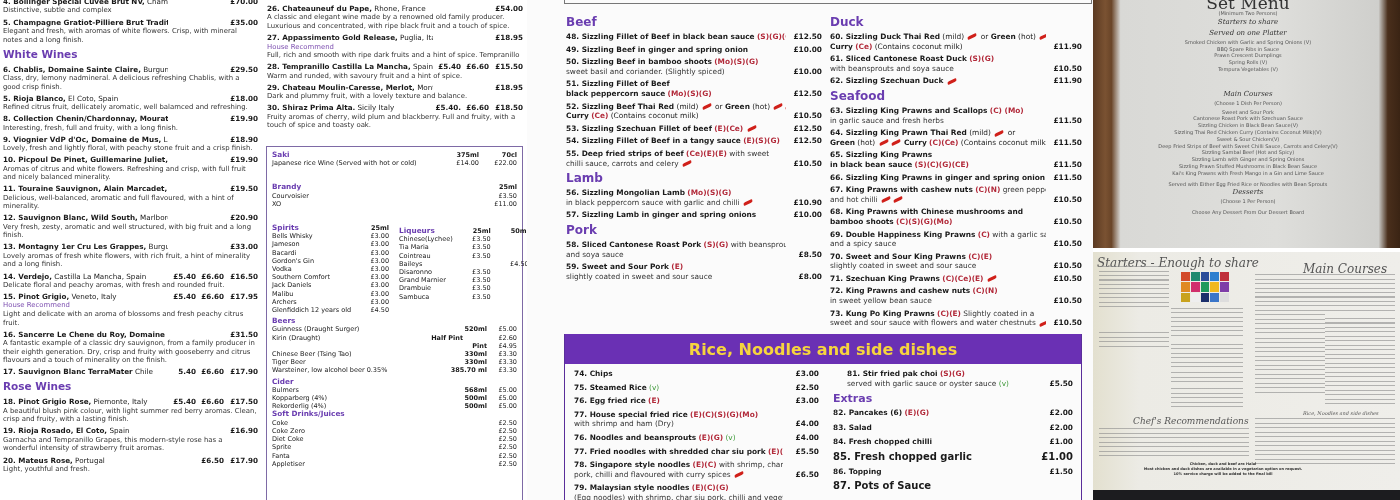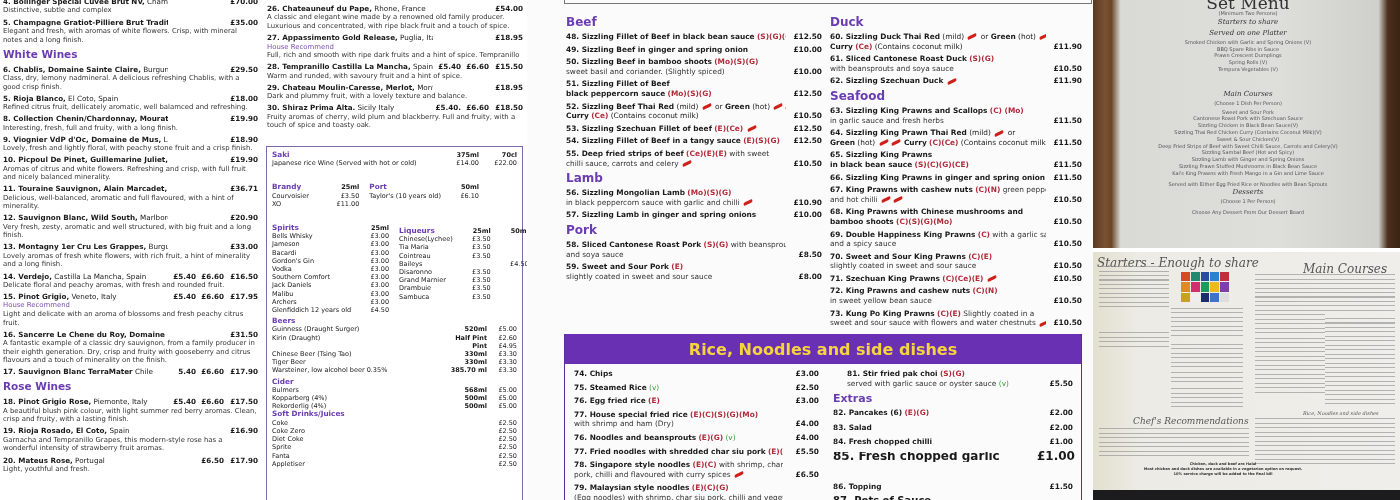--- a/index.html
+++ b/index.html
@@ -127,21 +127,21 @@
           <span class="pr"></span>
           <span class="pr last">£19.90</span>
         </div>
         <div class="desc">Aromas of citrus and white flowers. Refreshing and crisp, with full fruit and nicely balanced minerality.</div>
       </div>
       <div class="wine">
         <div class="row">
           <span class="name"><b>11. Touraine Sauvignon, Alain Marcadet,</b> Loire, France</span>
           <span class="pr"></span>
           <span class="pr"></span>
-          <span class="pr last">£36.71</span>
+          <span class="pr last">£19.50</span>
         </div>
         <div class="desc">Delicious, well-balanced, aromatic and full flavoured, with a hint of minerality.</div>
       </div>
       <div class="wine">
         <div class="row">
           <span class="name"><b>12. Sauvignon Blanc, Wild South,</b> Marlborough, New Zealand</span>
           <span class="pr"></span>
           <span class="pr"></span>
           <span class="pr last">£20.90</span>
         </div>
@@ -296,34 +296,20 @@
           <div class="db-row">
             <span class="n">Courvoisier</span>
             <span class="c">£3.50</span>
           </div>
           <div class="db-row">
             <span class="n">XO</span>
             <span class="c">£11.00</span>
           </div>
         </div>
     </div>
-    <div>
-      <div class="db-row">
-          <span class="n db-h">Port</span>
-          <span class="c b">50ml</span>
-          <span class="c"></span>
-        </div>
-      <div id="port-list">
-          <div class="db-row">
-            <span class="n">Taylor's (10 years old)</span>
-            <span class="c">£6.10</span>
-            <span class="c"></span>
-          </div>
-        </div>
-    </div>
   </div>
   <div class="grid2">
     <div>
       <div class="db-row">
           <span class="n db-h">Spirits</span>
           <span class="c b">25ml</span>
         </div>
       <div id="spirits-list">
           <div class="db-row">
             <span class="n">Bells Whisky</span>
@@ -420,21 +406,21 @@
   <div style="margin-top:3px" class="db-h">Beers</div>
   <div id="beers-list">
       <div class="db-row">
         <span class="n">Guinness (Draught Surger)</span>
         <span class="c b" style="width: 70px;">520ml</span>
         <span class="c" style="width: 30px;">£5.00</span>
       </div>
       <div class="db-row">
         <span class="n">Kirin (Draught)</span>
         <span class="c b" style="width: 70px;">Half Pint</span>
-        <span class="c" style="width: 30px;">£2.60</span>
+        <span class="c" style="width: 54px;">£2.60</span>
       </div>
       <div class="db-row">
         <span class="n"></span>
         <span class="c b" style="width: 70px;">Pint</span>
         <span class="c" style="width: 30px;">£4.95</span>
       </div>
       <div class="db-row">
         <span class="n">Chinese Beer (Tsing Tao)</span>
         <span class="c b" style="width: 70px;">330ml</span>
         <span class="c" style="width: 30px;">£3.30</span>
@@ -825,21 +811,21 @@
             <span class="t"><b>83. Salad</b></span>
             <span class="p">£2.00</span>
           </div>
         </div>
         <div class="mi" style="font-size: 7.4px; line-height: 9.6px; margin-bottom: 5px;">
           <div class="l">
             <span class="t"><b>84. Fresh chopped chilli</b></span>
             <span class="p">£1.00</span>
           </div>
         </div>
-        <div class="mi" style="font-size: 12px; line-height: 9.6px; margin-bottom: 20px;">
+        <div class="mi" style="font-size: 10px; line-height: 9.6px; margin-bottom: 5px;">
           <div class="l">
             <span class="t"><b>85. Fresh chopped garlic</b></span>
             <span class="p">£1.00</span>
           </div>
         </div>
         <div class="mi" style="font-size: 7.4px; line-height: 9.6px; margin-bottom: 5px;">
           <div class="l">
             <span class="t"><b>86. Topping</b></span>
             <span class="p">£1.50</span>
           </div>

